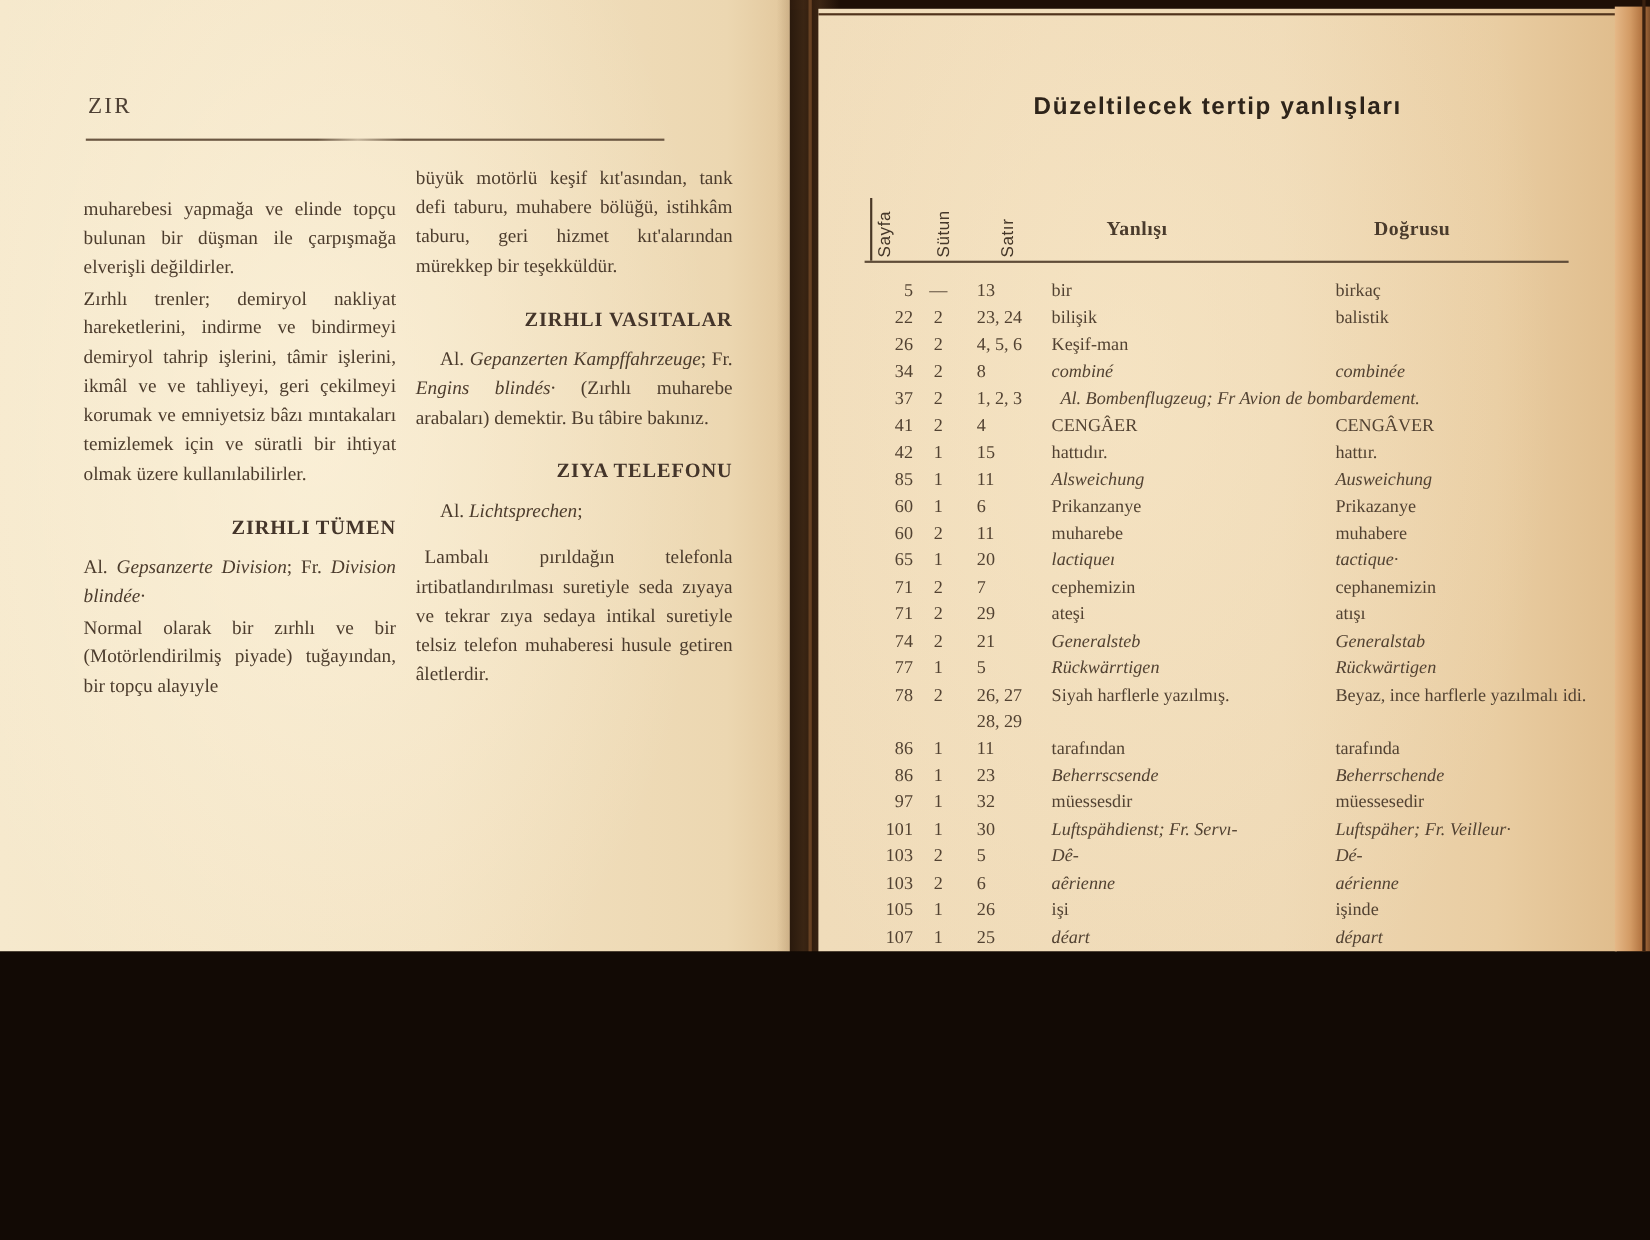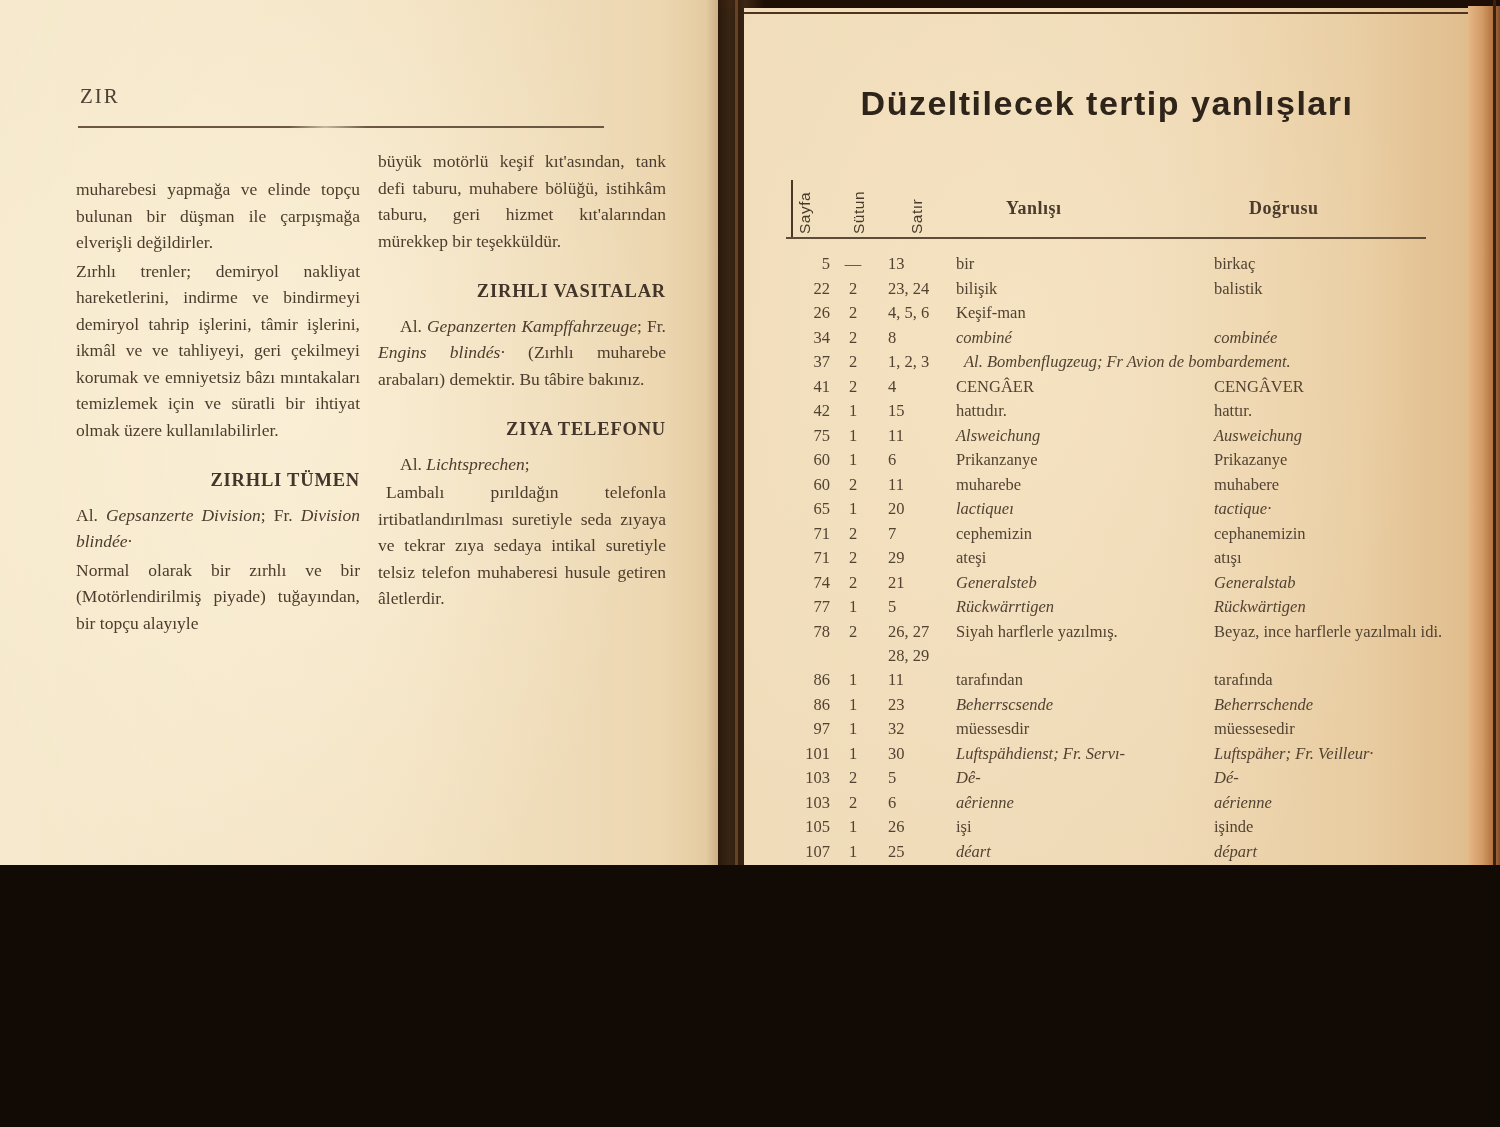--- a/index.html
+++ b/index.html
@@ -41,21 +41,21 @@
       radial-gradient(ellipse at 38% 30%,rgba(252,238,208,.45) 0,rgba(252,238,208,0) 62%),
       linear-gradient(to right,#f0dcba 0,#eed8b4 58%,#e9cda2 85%,#e0bd8d 100%);
   }
   .page-right-topline{position:absolute;left:744px;top:12px;width:756px;height:2px;background:#50331c;}
   .edge-right{position:absolute;left:1468px;top:6px;width:32px;height:1102px;
     background:linear-gradient(to right,#e5b887 0,#d29a64 45%,#b0713e 80%,#7e4f2b 100%);}
   .edge-right-line{position:absolute;left:1493px;top:0;width:3px;height:1127px;background:#3a2110;}
 
   .r-title{position:absolute;left:0;top:76px;width:726px;text-align:center;
     font-family:"Liberation Sans","DejaVu Sans",sans-serif;font-weight:bold;
-    font-size:34px;letter-spacing:1.5px;color:#2e241a;}
+    font-size:22px;letter-spacing:1.5px;color:#2e241a;}
   .vlabel{position:absolute;top:146px;height:80px;
     font-family:"Liberation Sans","DejaVu Sans",sans-serif;font-size:15.5px;color:#46382a;
     writing-mode:vertical-rl;transform:rotate(180deg);letter-spacing:.5px;display:flex;align-items:center;}
   .vl-sayfa{left:52px;}
   .vl-sutun{left:106px;}
   .vl-satir{left:164px;top:158px;height:68px;}
   .hdr-tick-v{position:absolute;left:47px;top:172px;width:2px;height:57px;background:#4a3826;}
   .hdr-label{position:absolute;top:190px;font-size:18px;color:#4a3b2c;letter-spacing:.5px;font-weight:bold;}
   .hl-yanlis{left:262px;}
   .hl-dogru{left:505px;}
@@ -88,21 +88,21 @@
       <h3>ZIRHLI TÜMEN</h3>
       <p><span>Al. </span><span class="it">Gepsanzerte Division</span><span>; Fr. </span><span class="it">Division blindée·</span></p>
       <p>Normal olarak bir zırhlı ve bir (Motörlendirilmiş piyade) tuğayından, bir topçu alayıyle</p>
     </div>
 
     <div class="col col2">
       <p>büyük motörlü keşif kıt'asından, tank defi taburu, muhabere bölüğü, istihkâm taburu, geri hizmet kıt'alarından mürekkep bir teşekküldür.</p>
       <h3>ZIRHLI VASITALAR</h3>
       <p class="indent"><span>Al. </span><span class="it">Gepanzerten Kampffahrzeuge</span><span>; Fr. </span><span class="it">Engins blindés·</span><span> (Zırhlı muharebe arabaları) demektir. Bu tâbire bakınız.</span></p>
       <h3>ZIYA TELEFONU</h3>
-      <p class="indent" style="margin-bottom:2px"><span>Al. </span><span class="it">Lichtsprechen</span><span>;</span></p>
+      <p class="indent" style="margin-bottom:16px"><span>Al. </span><span class="it">Lichtsprechen</span><span>;</span></p>
       <p style="text-indent:8px">Lambalı pırıldağın telefonla irtibatlandırılması suretiyle seda zıyaya ve tekrar zıya sedaya intikal suretiyle telsiz telefon muhaberesi husule getiren âletlerdir.</p>
     </div>
 
     <div class="page-num">284</div>
   </div>
 
   <div class="gutter"></div>
   <div class="gutter-crease"></div>
 
   <div class="page-right">
@@ -166,21 +166,21 @@
 
   <div class="trow">
     <div class="cell c-sayfa">42</div>
     <div class="cell c-sutun">1</div>
     <div class="cell c-satir">15</div>
     <div class="cell c-yanlis">hattıdır.</div>
     <div class="cell c-dogru">hattır.</div>
   </div>
 
   <div class="trow">
-    <div class="cell c-sayfa">75</div>
+    <div class="cell c-sayfa">85</div>
     <div class="cell c-sutun">1</div>
     <div class="cell c-satir">11</div>
     <div class="cell c-yanlis it">Alsweichung</div>
     <div class="cell c-dogru it">Ausweichung</div>
   </div>
 
   <div class="trow">
     <div class="cell c-sayfa">60</div>
     <div class="cell c-sutun">1</div>
     <div class="cell c-satir">6</div>

